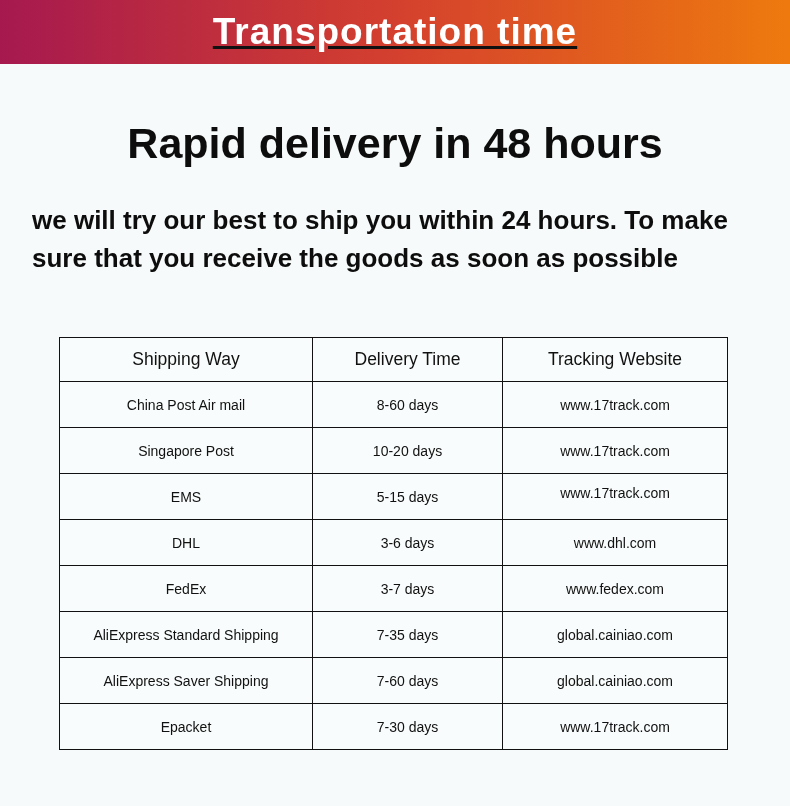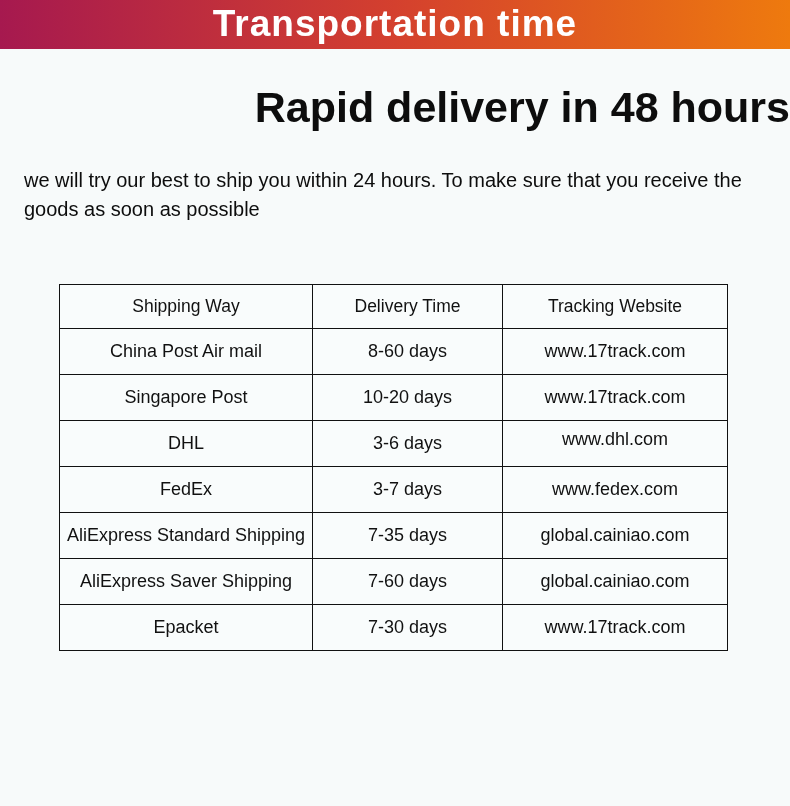--- a/index.html
+++ b/index.html
@@ -11,70 +11,71 @@
     height: 806px;
     background: #f7fafa;
     font-family: "Liberation Sans", sans-serif;
     color: #111111;
     overflow: hidden;
   }
 
   
   .banner {
     width: 790px;
-    height: 49px;
+    height: 64px;
     background: linear-gradient(to right, #a6194f 0%, #d4402e 50%, #ee7a0e 100%);
     display: flex;
     align-items: center;
     justify-content: center;
+    text-decoration: underline;
   }
   .banner-title {
     color: #ffffff;
     font-size: 37px;
     font-weight: 800;
     letter-spacing: 1px;
     line-height: 1;
     transform: translateY(-1px);
   }
 
   
   .headline {
-    margin-top: 34px;
-    text-align: right;
+    margin-top: 55px;
+    text-align: center;
     font-size: 43px;
     font-weight: 800;
     color: #0d0d0d;
     letter-spacing: 0px;
   }
 
   
   .description {
     margin-top: 34px;
-    padding: 0 22px 0 24px;
+    padding: 0 22px 0 32px;
     max-width: 760px;
-    font-size: 20px;
-    font-weight: 400;
+    font-size: 26px;
+    font-weight: 700;
     line-height: 1.45;
     color: #0d0d0d;
   }
 
   
   .shipping-table {
     margin: 60px 0 0 59px;
     width: 668px;
     border-collapse: collapse;
     table-layout: fixed;
     background: #f9fcfc;
   }
   .shipping-table th,
   .shipping-table td {
     border: 1px solid #111111;
     text-align: center;
     vertical-align: middle;
-    font-size: 18px;
+    font-size: 14px;
     padding: 0 4px;
     overflow: hidden;
   }
   .shipping-table th {
     height: 43px;
     font-weight: 400;
     font-size: 17.5px;
   }
   .shipping-table td {
     height: 45px;
@@ -118,20 +119,25 @@
         <td><span>China Post Air mail</span></td>
         <td><span>8-60 days</span></td>
         <td><span>www.17track.com</span></td>
       </tr>
       <tr>
         <td><span>Singapore Post</span></td>
         <td><span>10-20 days</span></td>
         <td><span>www.17track.com</span></td>
       </tr>
       <tr>
+        <td><span>EMS</span></td>
+        <td><span>5-15 days</span></td>
+        <td><span>www.17track.com</span></td>
+      </tr>
+      <tr>
         <td><span>DHL</span></td>
         <td><span>3-6 days</span></td>
         <td><span>www.dhl.com</span></td>
       </tr>
       <tr>
         <td><span>FedEx</span></td>
         <td><span>3-7 days</span></td>
         <td><span>www.fedex.com</span></td>
       </tr>
       <tr>

